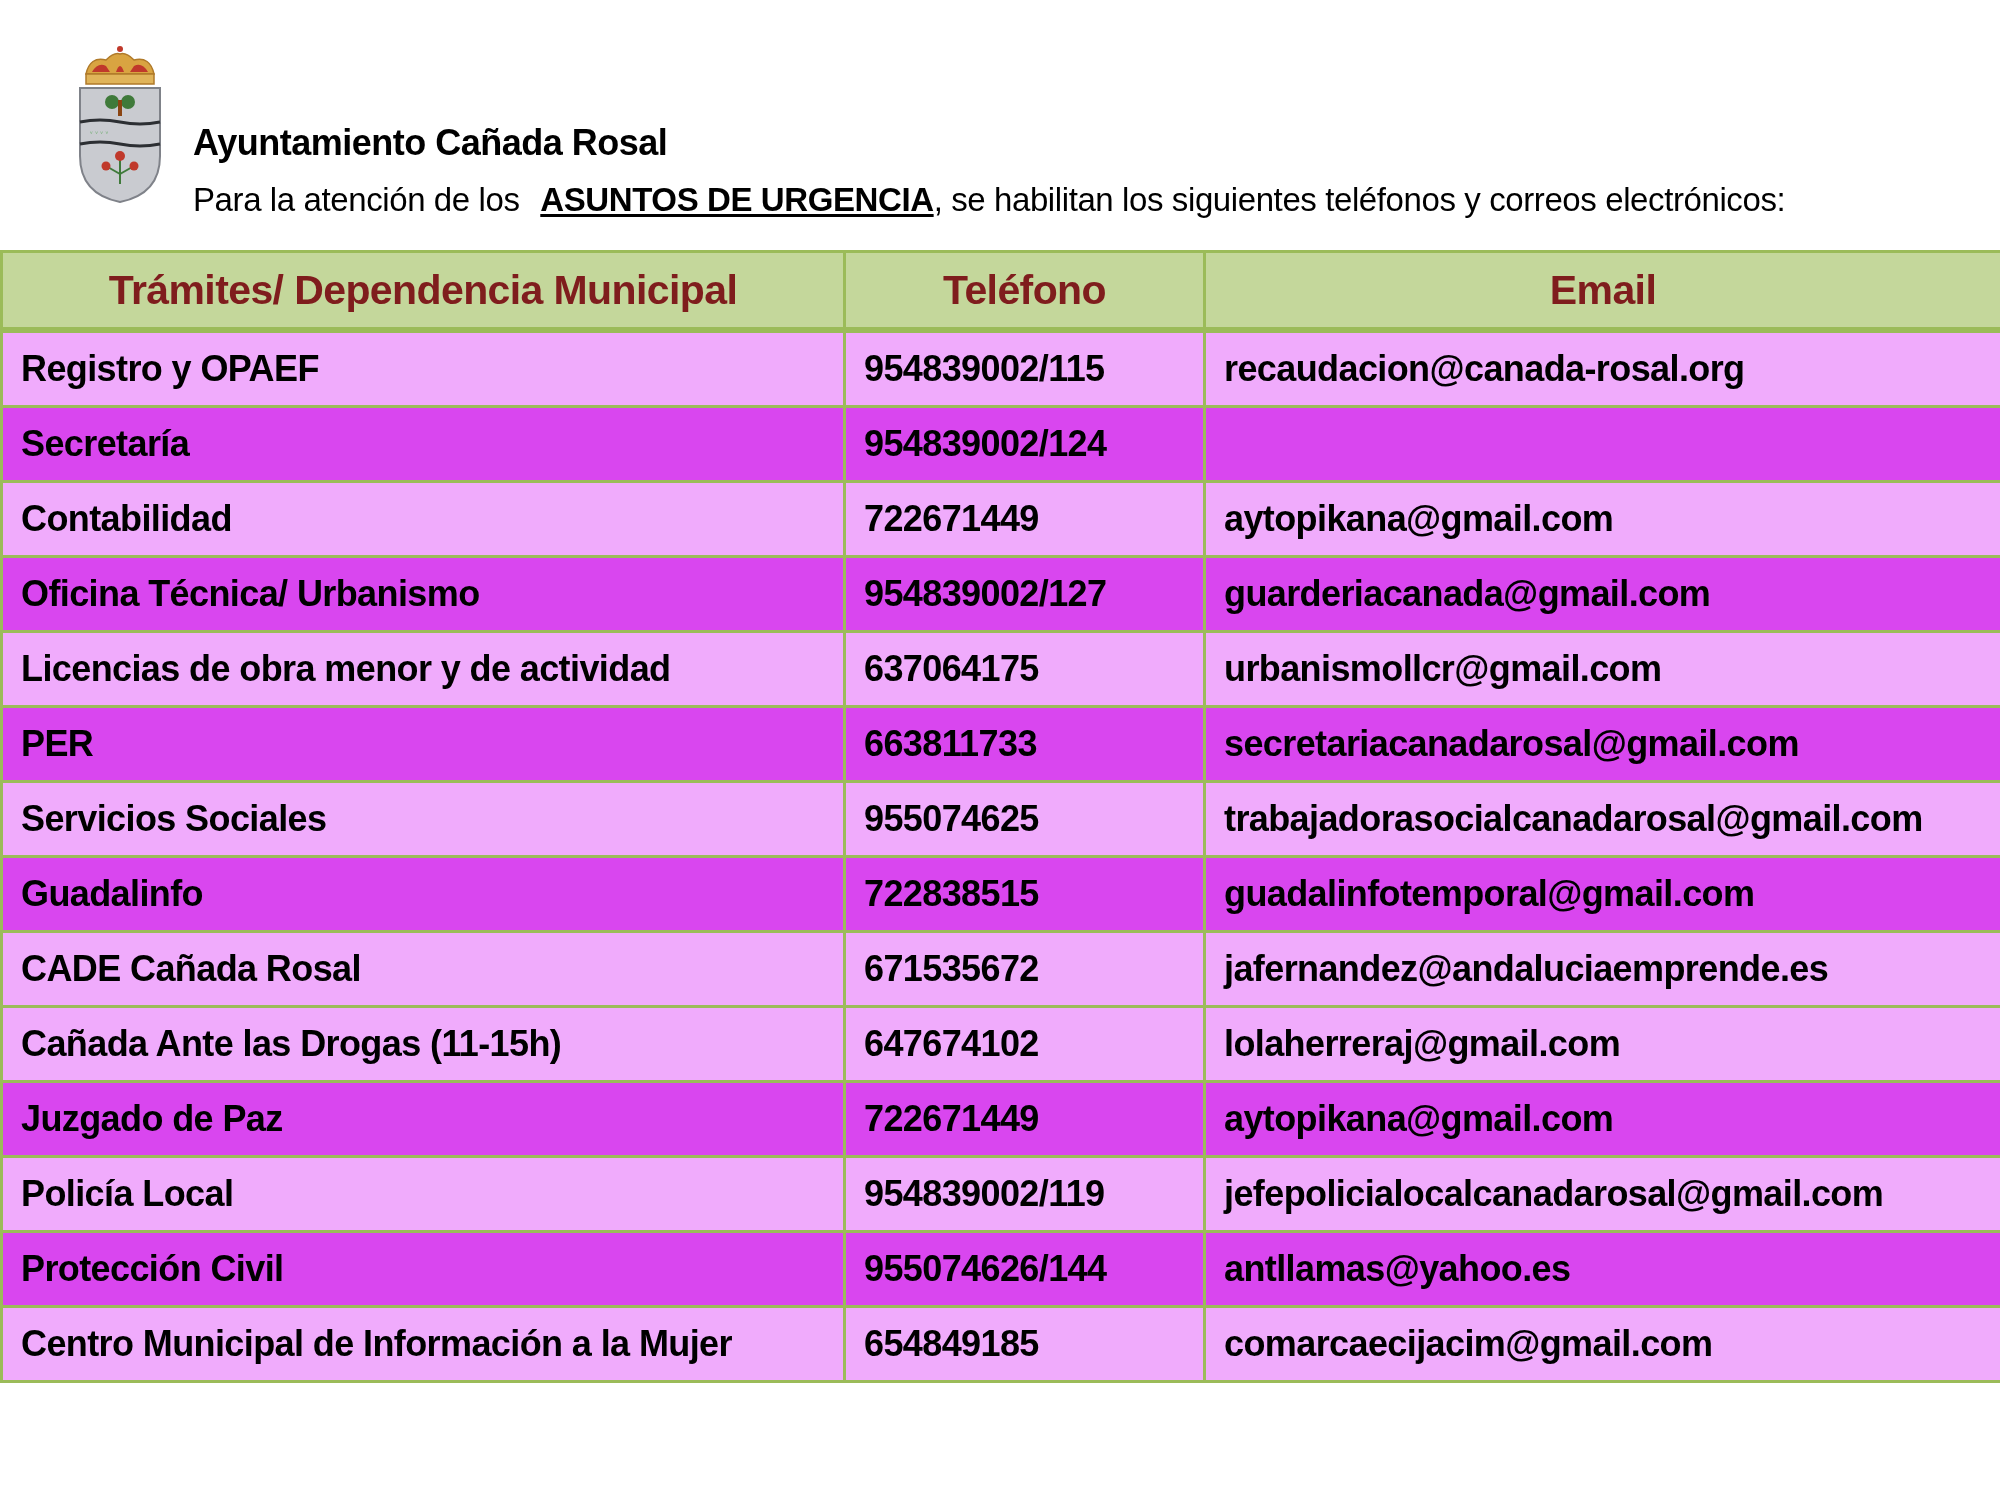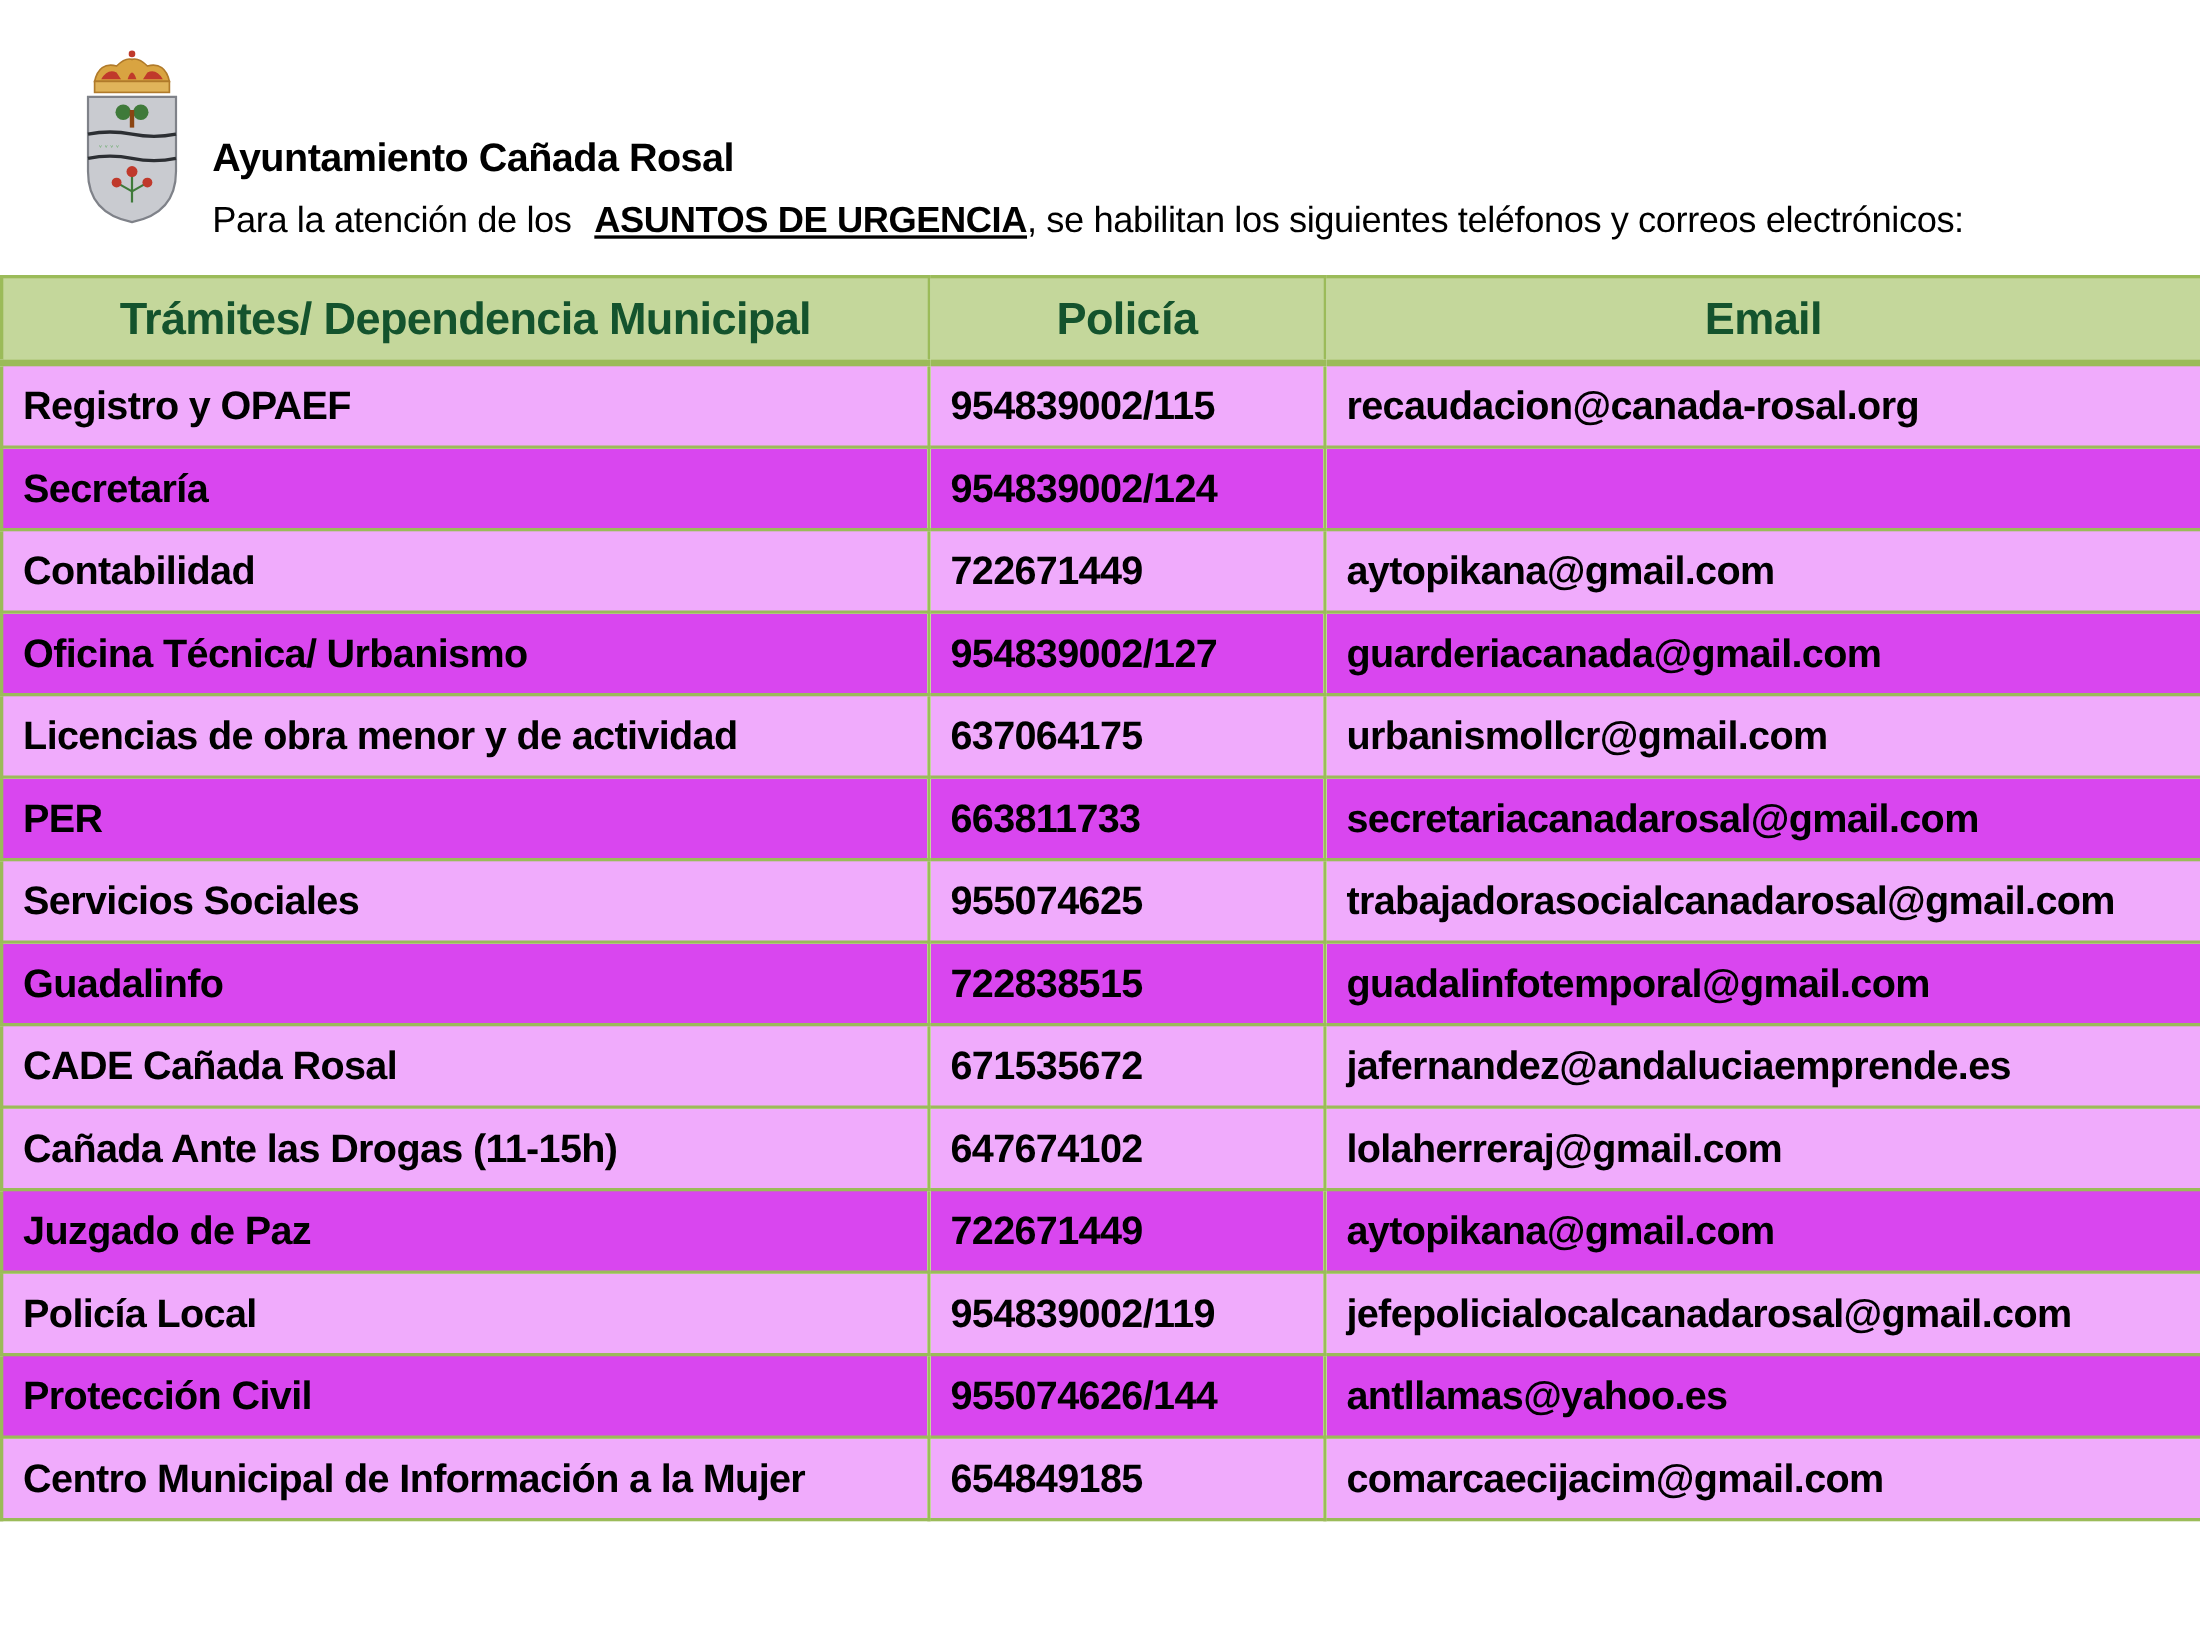--- a/index.html
+++ b/index.html
@@ -24,21 +24,21 @@
   }
   table.contacts col.c1 { width: 843px; }
   table.contacts col.c2 { width: 360px; }
   table.contacts col.c3 { width: 797px; }
   table.contacts th, table.contacts td {
     border: 3px solid #9bbb59; padding: 0 0 0 18px; text-align: left;
     font-weight: bold; font-size: 36px; white-space: nowrap; overflow: hidden;
     letter-spacing: -0.6px;
   }
   table.contacts th {
-    height: 74px; background: #c4d79b; color: #14532d; text-align: center;
+    height: 74px; background: #c4d79b; color: #7f1d1d; text-align: center;
     padding: 0; font-size: 41px; border-bottom-width: 6px;
   }
   table.contacts td { height: 72px; }
   table.contacts tr.odd td { background: #f0abfc; }
   table.contacts tr.even td { background: #d946ef; }
 </style>
 </head>
 <body>
 
 <div class="logo">
@@ -76,21 +76,21 @@
 
 <table class="contacts">
   <colgroup>
       <col class="c1">
       <col class="c2">
       <col class="c3">
     </colgroup>
   <thead>
     <tr>
       <th>Trámites/ Dependencia Municipal</th>
-      <th>Policía</th>
+      <th>Teléfono</th>
       <th>Email</th>
     </tr>
   </thead>
   <tbody>
     <tr class="odd">
       <td>Registro y OPAEF</td>
       <td>954839002/115</td>
       <td>recaudacion@canada-rosal.org</td>
     </tr>
     <tr class="even">

